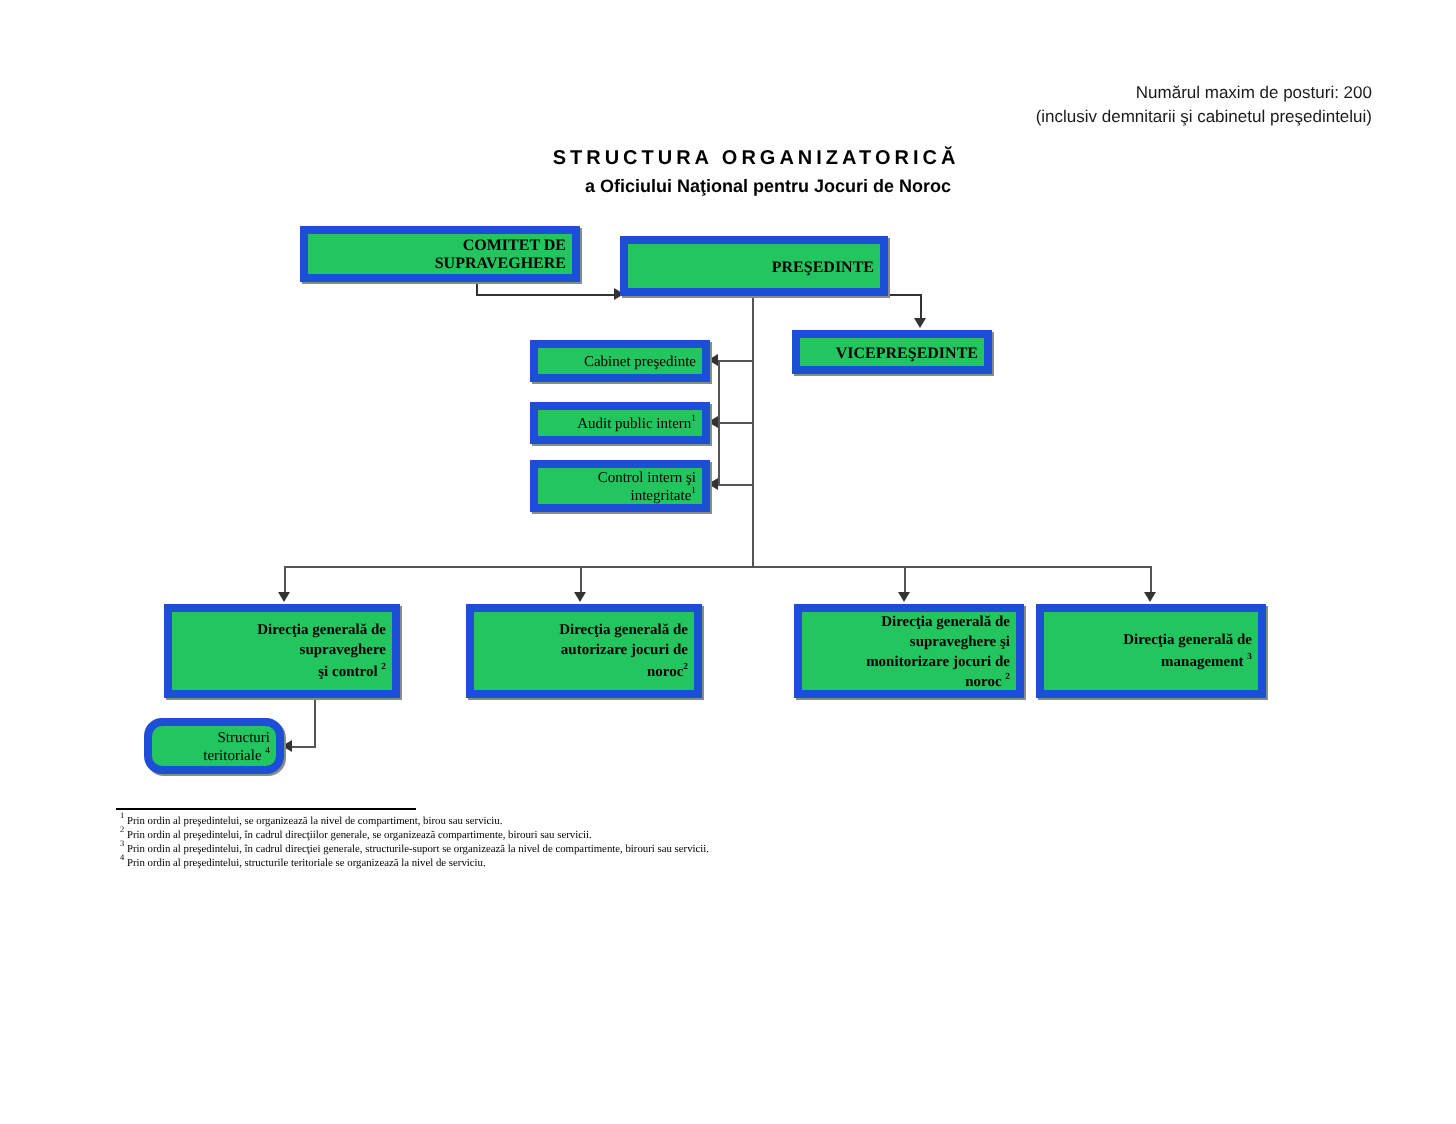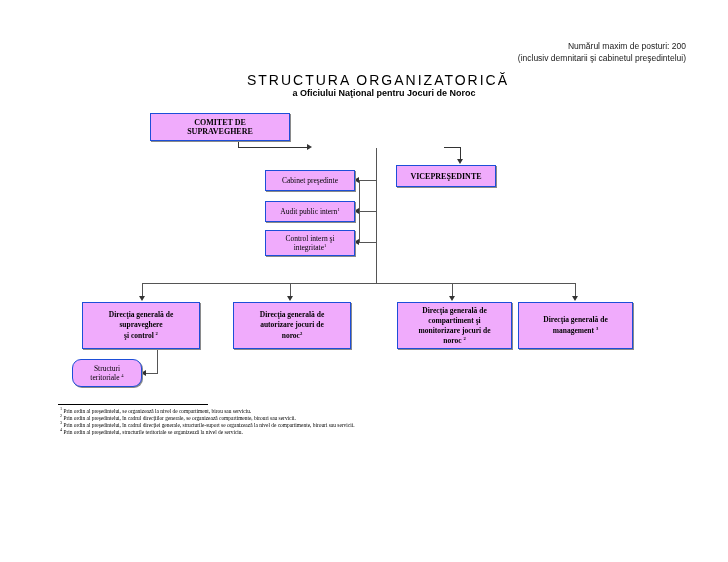--- a/index.html
+++ b/index.html
@@ -33,44 +33,44 @@
   .doc-title {
     position: absolute;
     left: 0;
     right: 0;
     top: 74px;
     text-align: center;
     font-family: "Liberation Sans", sans-serif;
     color: #000;
   }
   .doc-title .line1 {
-    font-size: 14px;
-    font-weight: normal;
+    font-size: 10px;
+    font-weight: bold;
     letter-spacing: 2.0px;
     line-height: 12px;
     padding-left: 28px;
   }
   .doc-title .line2 {
     font-size: 9px;
     font-weight: bold;
     line-height: 13px;
     margin-top: 1px;
     padding-left: 40px;
   }
 
   
   .box {
     position: absolute;
     box-sizing: border-box;
-    border: 1px solid #1d4ed8;
-    background: #f0abfc;
+    border: 4px solid #1d4ed8;
+    background: #22c55e;
     display: flex;
     align-items: center;
     justify-content: center;
-    text-align: center;
+    text-align: right;
     z-index: 3;
   }
   .box .txt {
     display: block;
     width: 100%;
     padding: 0 3px;
   }
   .b-bold {
     font-family: "Liberation Serif", serif;
     font-weight: bold;
@@ -208,20 +208,23 @@
   <div class="ln h" style="left:146px; top:373px; width:12px;"></div>
   <div class="arrow-left" style="left:141px; top:370px;"></div>
 
   <div class="box b-bold shadow" style="left:150px; top:113px; width:140px; height:28px; font-size:8px; line-height:9.5px;">
     <span class="txt">
       <span>COMITET DE</span><br>
       <span>SUPRAVEGHERE</span>
     </span>
   </div>
 
+  <div class="box b-bold shadow" style="left:310px; top:118px; width:134px; height:30px; font-size:8px;">
+    <span class="txt">PREŞEDINTE</span>
+  </div>
 
   <div class="box b-bold shadow" style="left:396px; top:165px; width:100px; height:22px; font-size:8px;">
     <span class="txt">VICEPREŞEDINTE</span>
   </div>
 
   <div class="box b-reg shadow" style="left:265px; top:170px; width:90px; height:21px; font-size:7.5px;">
     <span class="txt">Cabinet preşedinte</span>
   </div>
 
   <div class="box b-reg shadow" style="left:265px; top:201px; width:90px; height:21px; font-size:7.5px;">
@@ -249,21 +252,21 @@
     <span class="txt">
       <span>Direcţia generală de</span><br>
       <span>autorizare jocuri de</span><br>
       <span>noroc</span><sup>2</sup>
     </span>
   </div>
 
   <div class="box b-bold shadow" style="left:397px; top:302px; width:115px; height:47px; font-size:7.5px; line-height:10px;">
     <span class="txt">
       <span>Direcţia generală de</span><br>
-      <span>compartiment şi</span><br>
+      <span>supraveghere şi</span><br>
       <span>monitorizare jocuri de</span><br>
       <span>noroc </span><sup>2</sup>
     </span>
   </div>
 
   <div class="box b-bold shadow" style="left:518px; top:302px; width:115px; height:47px; font-size:7.5px; line-height:10.5px;">
     <span class="txt">
       <span>Direcţia generală de</span><br>
       <span>management </span><sup>3</sup>
     </span>

